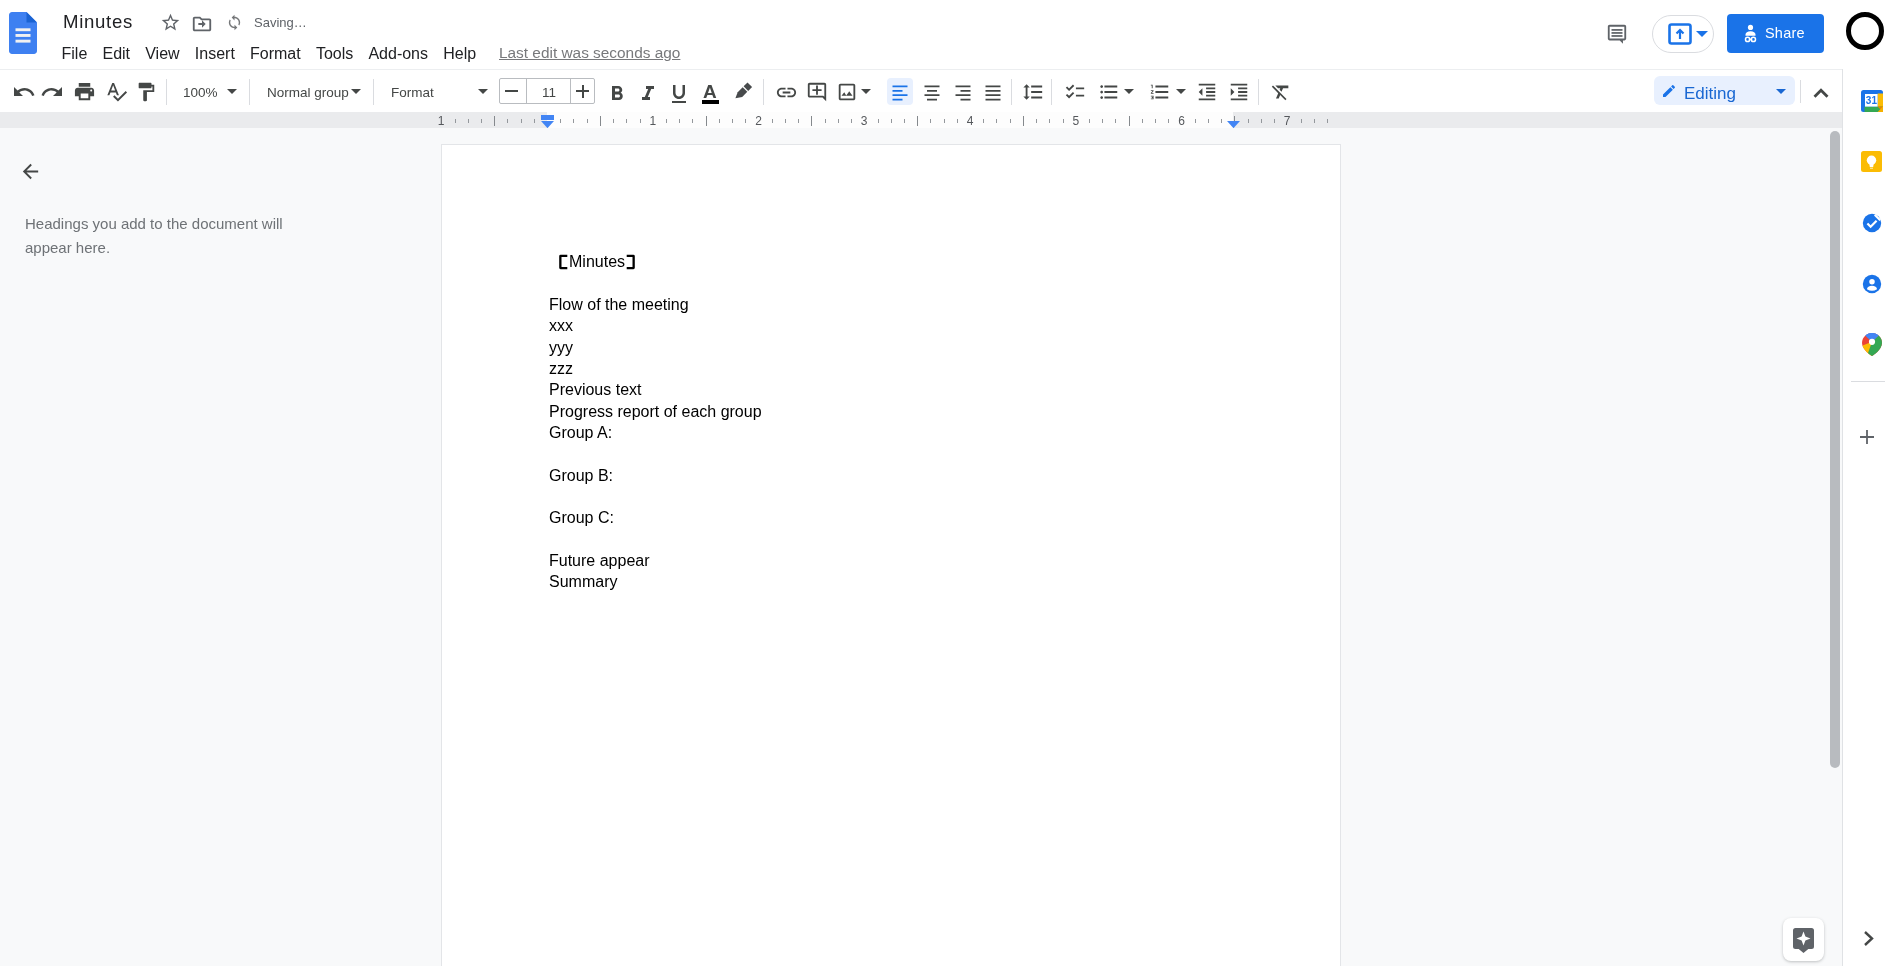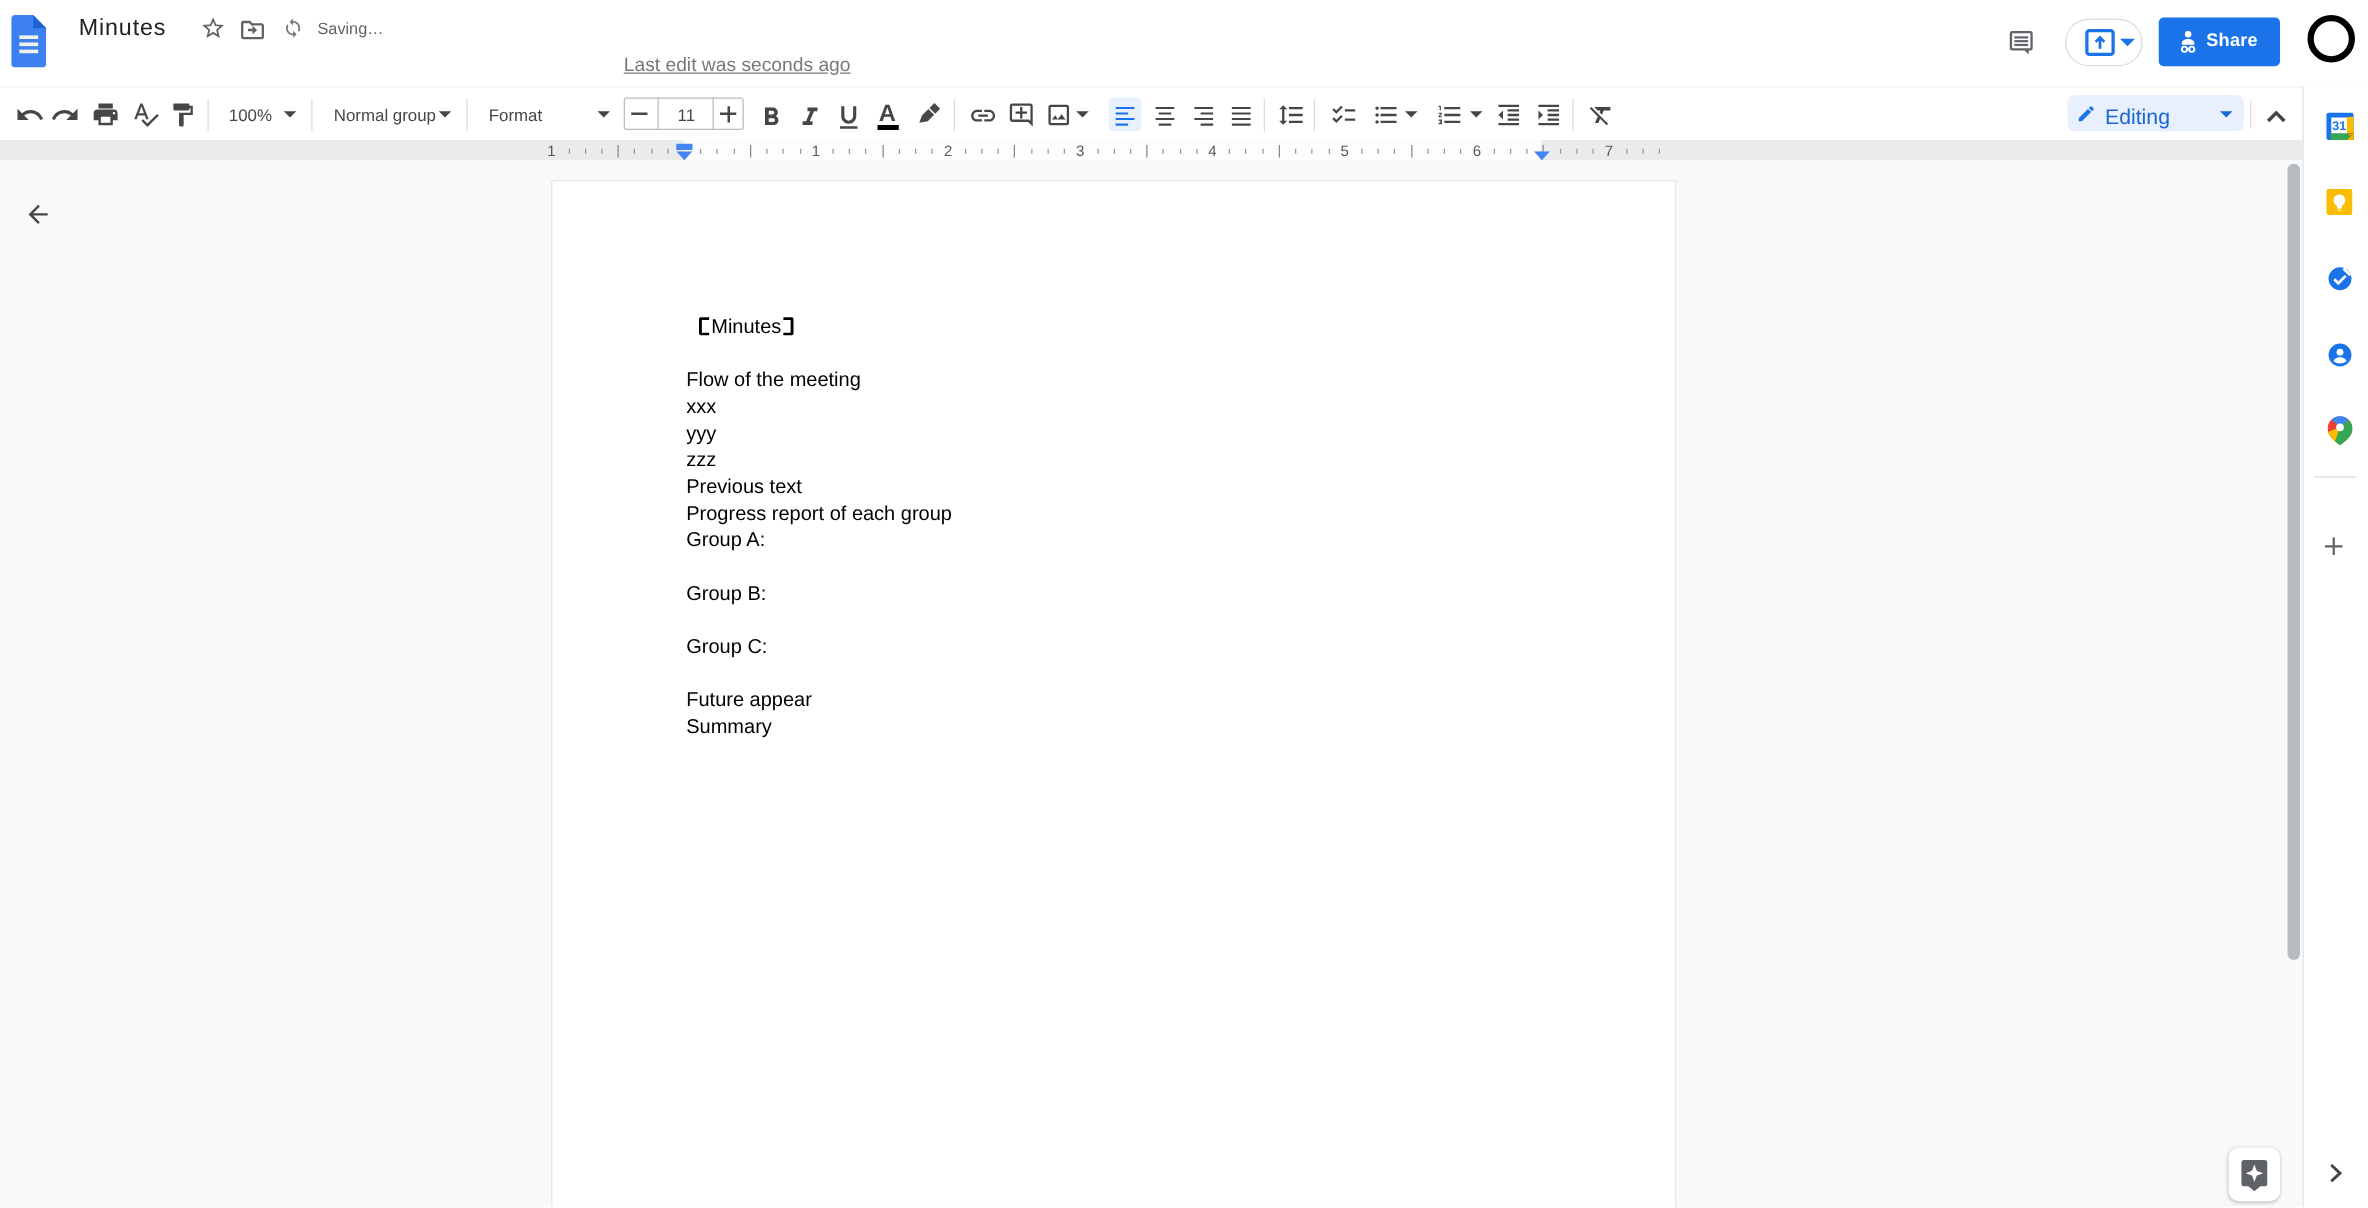--- a/index.html
+++ b/index.html
@@ -159,20 +159,23 @@
 
   <svg class="abs" style="left:190.5px;top:12.5px" width="22" height="22" viewBox="0 0 24 24" fill="#5f6368">
         <path d="M20 6h-8l-2-2H4c-1.1 0-2 .9-2 2v12c0 1.1.9 2 2 2h16c1.1 0 2-.9 2-2V8c0-1.1-.9-2-2-2zm0 12H4V6h5.17l2 2H20v10zm-8.01-2L16 12l-4.01-4v3H8v2h4l-.01 3z"></path>
       </svg>
 
   <svg class="abs" style="left:226px;top:13.5px" width="17" height="17" viewBox="0 0 24 24" fill="#757779">
         <path d="M12 4V1L8 5l4 4V6c3.31 0 6 2.69 6 6 0 1.01-.25 1.97-.7 2.8l1.46 1.46C19.54 15.03 20 13.57 20 12c0-4.42-3.58-8-8-8zm0 14c-3.31 0-6-2.69-6-6 0-1.01.25-1.97.7-2.8L5.24 7.74C4.46 8.97 4 10.43 4 12c0 4.42 3.58 8 8 8v3l4-4-4-4v3z"></path>
       </svg>
   <div class="abs" style="left:254px;top:15px;font-size:13px;color:#5f6368">Saving…</div>
 
+  <div class="abs" style="left:61.5px;top:44.5px;font-size:16px;color:#202124">
+    <span style="margin-right:15.2px">File</span><span style="margin-right:15.2px">Edit</span><span style="margin-right:15.2px">View</span><span style="margin-right:15.2px">Insert</span><span style="margin-right:15.2px">Format</span><span style="margin-right:15.2px">Tools</span><span style="margin-right:15.2px">Add-ons</span><span>Help</span>
+  </div>
   <div class="abs" style="left:499px;top:44px;font-size:15.4px;color:#77787b;text-decoration:underline">Last edit was seconds ago</div>
 
   <svg class="abs" style="left:1606px;top:23px" width="22" height="22" viewBox="0 0 24 24" fill="#5f6368">
         <path d="M4 2h16c1.1 0 2 .9 2 2v13c0 1.1-.9 2-2 2h-5l3.5 3.5V19H4c-1.1 0-2-.9-2-2V4c0-1.1.9-2 2-2zm0 2v13h16V4H4z"></path>
         <rect x="6" y="6.6" width="12" height="1.9" fill="#5f6368"></rect>
         <rect x="6" y="9.9" width="12" height="1.9" fill="#5f6368"></rect>
         <rect x="6" y="13.2" width="12" height="1.9" fill="#5f6368"></rect>
       </svg>
 
   <div class="abs" style="left:1652px;top:15px;width:62px;height:38px;border:1px solid #dadce0;border-radius:19px;background:#fff"></div>
@@ -185,21 +188,21 @@
   <div class="abs" style="left:1727px;top:14px;width:97px;height:39px;border-radius:4px;background:#1a73e8"></div>
   <svg class="abs" style="left:1742px;top:24px" width="17" height="19" viewBox="0 0 17 19">
     <circle cx="8.5" cy="3.4" r="2.6" fill="#fff"></circle>
     <path d="M8.5 7.2c-3 0-5 1.5-5 3.4 v1.2 h10 v-1.2 c0-1.9-2-3.4-5-3.4z" fill="#fff"></path>
     <g stroke="#fff" stroke-width="1.5" fill="none">
       <circle cx="5.6" cy="15.4" r="2.1"></circle>
           <circle cx="11.4" cy="15.4" r="2.1"></circle>
           <path d="M6.8 15.4 h3.4"></path>
     </g>
   </svg>
-  <div class="abs" style="left:1765px;top:24.5px;font-size:14.5px;font-weight:bold;color:#fff;letter-spacing:.2px">Share</div>
+  <div class="abs" style="left:1765px;top:24.5px;font-size:14.5px;font-weight:normal;color:#fff;letter-spacing:.2px">Share</div>
 
   <div class="abs" style="left:1846px;top:12px;width:38px;height:38px;border-radius:50%;border:5.5px solid #000;background:#fff"></div>
 </div>
 <div id="rulerticks">
 <div class="rnum" style="left:435.2px">1</div>
 <div class="rtick" style="left:454.5px"></div>
 <div class="rtick" style="left:467.7px"></div>
 <div class="rtick" style="left:480.9px"></div>
 <div class="rtick big" style="left:494.1px"></div>
 <div class="rtick" style="left:507.3px"></div>
@@ -270,20 +273,21 @@
 <svg class="abs" style="left:540.5px;top:121.2px" width="13" height="7.2" viewBox="0 0 13 7.2">
       <path d="M0 0 H13 L6.5 7.2 Z" fill="#4285f4"></path>
     </svg>
 <svg class="abs" style="left:1227px;top:121.2px" width="13" height="7.2" viewBox="0 0 13 7.2">
       <path d="M0 0 H13 L6.5 7.2 Z" fill="#4285f4"></path>
     </svg>
 
 <svg class="abs" style="left:19px;top:160px" width="23" height="23" viewBox="0 0 24 24" fill="#444746">
       <path d="M20 11H7.83l5.59-5.59L12 4l-8 8 8 8 1.41-1.41L7.83 13H20v-2z"></path>
     </svg>
+<div class="abs" style="left:25px;top:212px;width:340px;font-size:15px;line-height:23.7px;color:#6e7276">Headings you add to the document will<br>appear here.</div>
 
 <div id="doctext"><div><span style="display:inline-block;width:9px"></span><svg width="10" height="16" viewBox="0 0 10 16" style="vertical-align:-2.5px">
           <path d="M9.3 0.8 H2.6 a1.4 1.4 0 0 0 -1.4 1.4 V13.8 a1.4 1.4 0 0 0 1.4 1.4 H9.3 V13.1 H3.5 V2.9 H9.3 Z" fill="#000"></path>
         </svg><span style="margin-left:1px;margin-right:1px">Minutes</span><svg width="10" height="16" viewBox="0 0 10 16" style="vertical-align:-2.5px">
           <path d="M0.7 0.8 H7.4 a1.4 1.4 0 0 1 1.4 1.4 V13.8 a1.4 1.4 0 0 1 -1.4 1.4 H0.7 V13.1 H6.5 V2.9 H0.7 Z" fill="#000"></path>
         </svg></div><div></div><div>Flow of the meeting</div><div>xxx</div><div>yyy</div><div>zzz</div><div>Previous text</div><div>Progress report of each group</div><div>Group A:</div><div></div><div>Group B:</div><div></div><div>Group C:</div><div></div><div>Future appear</div><div>Summary</div></div>
 
 <div class="abs" style="left:1830px;top:131px;width:10px;height:637px;border-radius:5px;background:#b8bbbf"></div>
 
 <div class="abs" style="left:1783px;top:918px;width:41px;height:43px;background:#fff;border-radius:8px;box-shadow:0 1px 3px rgba(60,64,67,.3)"></div>

